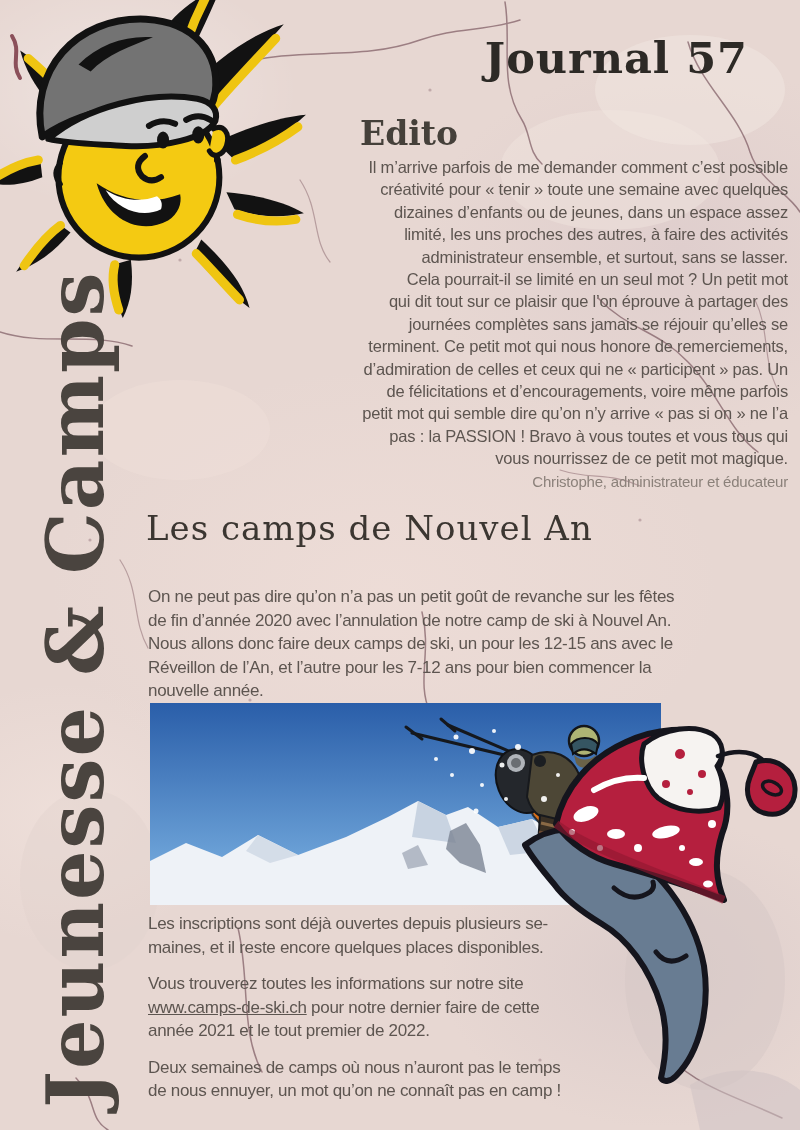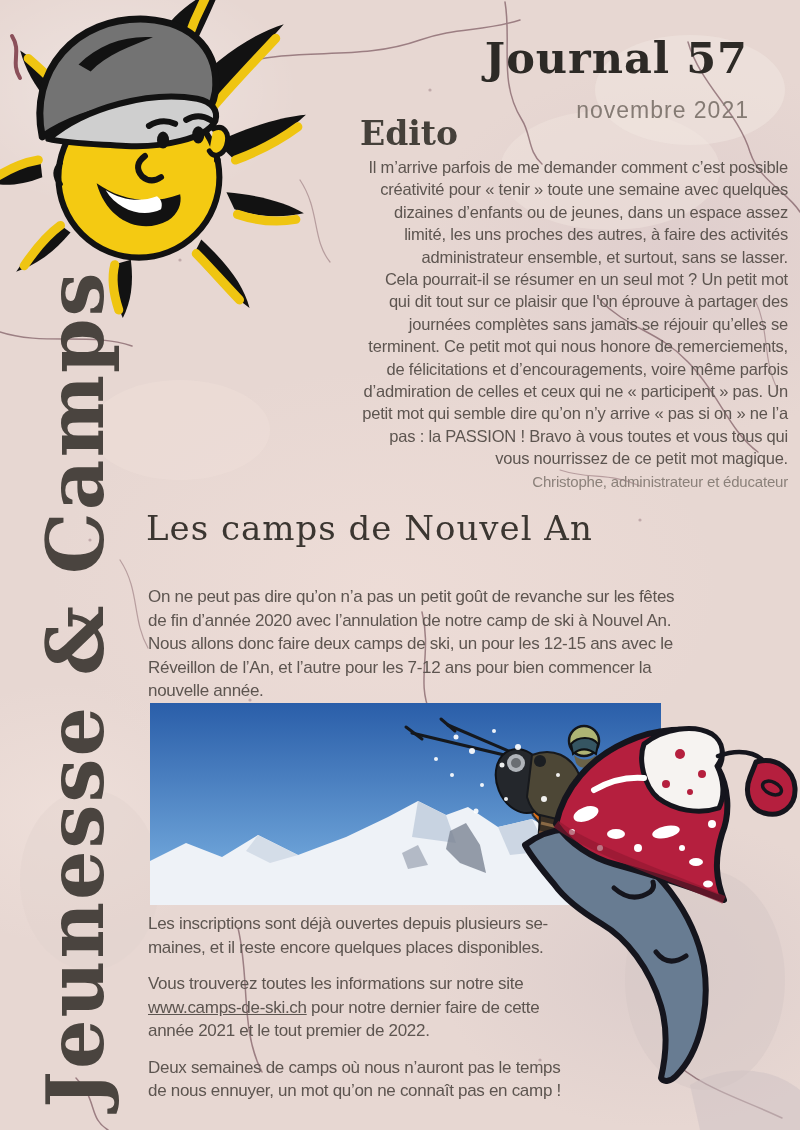--- a/index.html
+++ b/index.html
@@ -116,35 +116,34 @@
     <path d="M195,133 Q207,126 219,133" fill="none" stroke="#121212" stroke-width="6" stroke-linecap="round"></path>
     <path d="M154,169 Q142,178 151,189 Q160,197 170,190" fill="none" stroke="#121212" stroke-width="6" stroke-linecap="round"></path>
     <path d="M106,196 C116,233 150,248 177,233 C187,227 191,216 189,207 C160,218 130,213 106,196 Z" fill="#121212"></path>
     <path d="M115,203 C127,223 152,231 170,222 C172,216 170,212 166,209 C148,216 130,212 115,203 Z" fill="#ffffff"></path>
     <path d="M222,142 C232,137 239,146 235,159 C231,169 222,171 218,164" fill="#f4ca12" stroke="#121212" stroke-width="5" stroke-linecap="round"></path>
     <circle cx="226" cy="173" r="3.4" fill="#121212"></circle>
     <path d="M70,176 Q61,186 70,197" fill="none" stroke="#121212" stroke-width="5" stroke-linecap="round"></path>
   </svg>
 
   <div class="masthead-title">Journal 57</div>
-  <div class="masthead-date">novembre 2021</div>
 
   <div class="edito-heading">Edito</div>
   <div class="edito-body">
     <div class="eline">Il m’arrive parfois de me demander comment c’est possible</div>
     <div class="eline">créativité pour « tenir » toute une semaine avec quelques</div>
     <div class="eline">dizaines d’enfants ou de jeunes, dans un espace assez</div>
     <div class="eline">limité, les uns proches des autres, à faire des activités</div>
     <div class="eline">administrateur ensemble, et surtout, sans se lasser.</div>
-    <div class="eline">Cela pourrait-il se résumer en un seul mot ? Un petit mot</div>
+    <div class="eline">Cela pourrait-il se limité en un seul mot ? Un petit mot</div>
     <div class="eline">qui dit tout sur ce plaisir que l’on éprouve à partager des</div>
     <div class="eline">journées complètes sans jamais se réjouir qu’elles se</div>
     <div class="eline">terminent. Ce petit mot qui nous honore de remerciements,</div>
+    <div class="eline">d’admiration de celles et ceux qui ne « participent » pas. Un</div>
     <div class="eline">de félicitations et d’encouragements, voire même parfois</div>
-    <div class="eline">d’admiration de celles et ceux qui ne « participent » pas. Un</div>
     <div class="eline">petit mot qui semble dire qu’on n’y arrive « pas si on » ne l’a</div>
     <div class="eline">pas : la PASSION ! Bravo à vous toutes et vous tous qui</div>
     <div class="eline">vous nourrissez de ce petit mot magique.</div>
     <div class="byline">Christophe, administrateur et éducateur</div>
   </div>
 
   <div class="vertical-banner">Jeunesse &amp; Camps</div>
 
   <div class="article-heading">Les camps de Nouvel An</div>
   <div class="article-intro">

